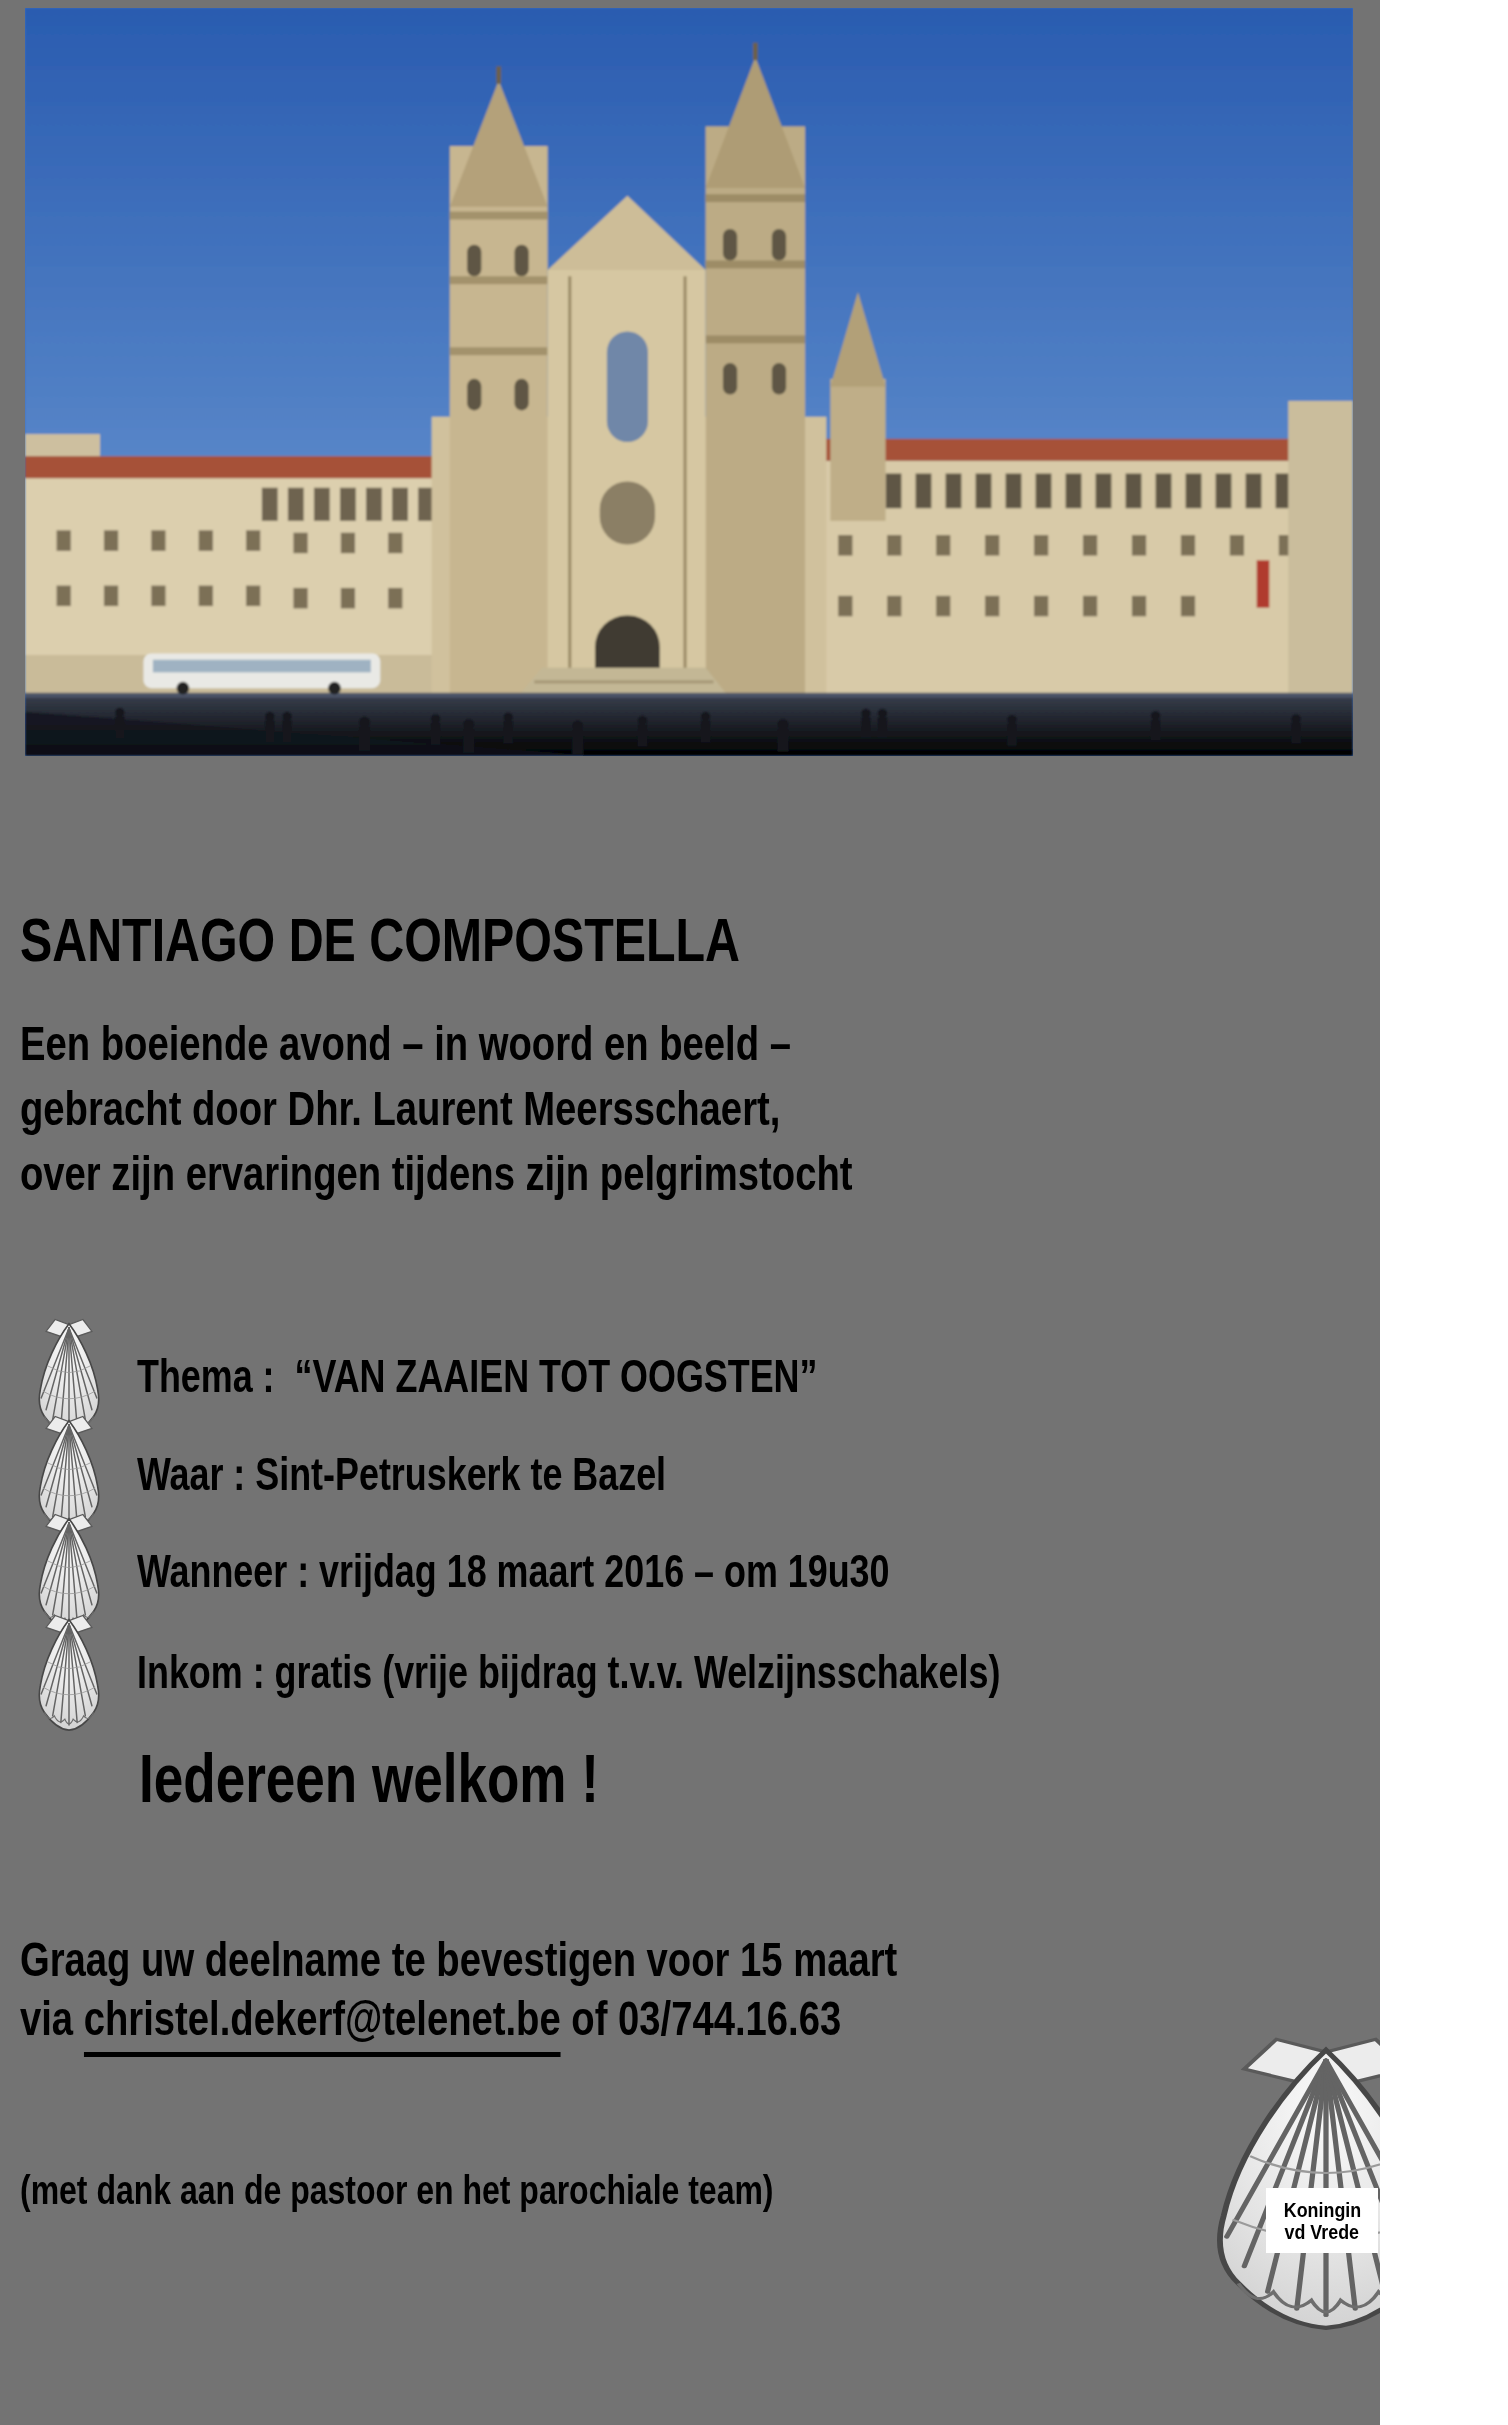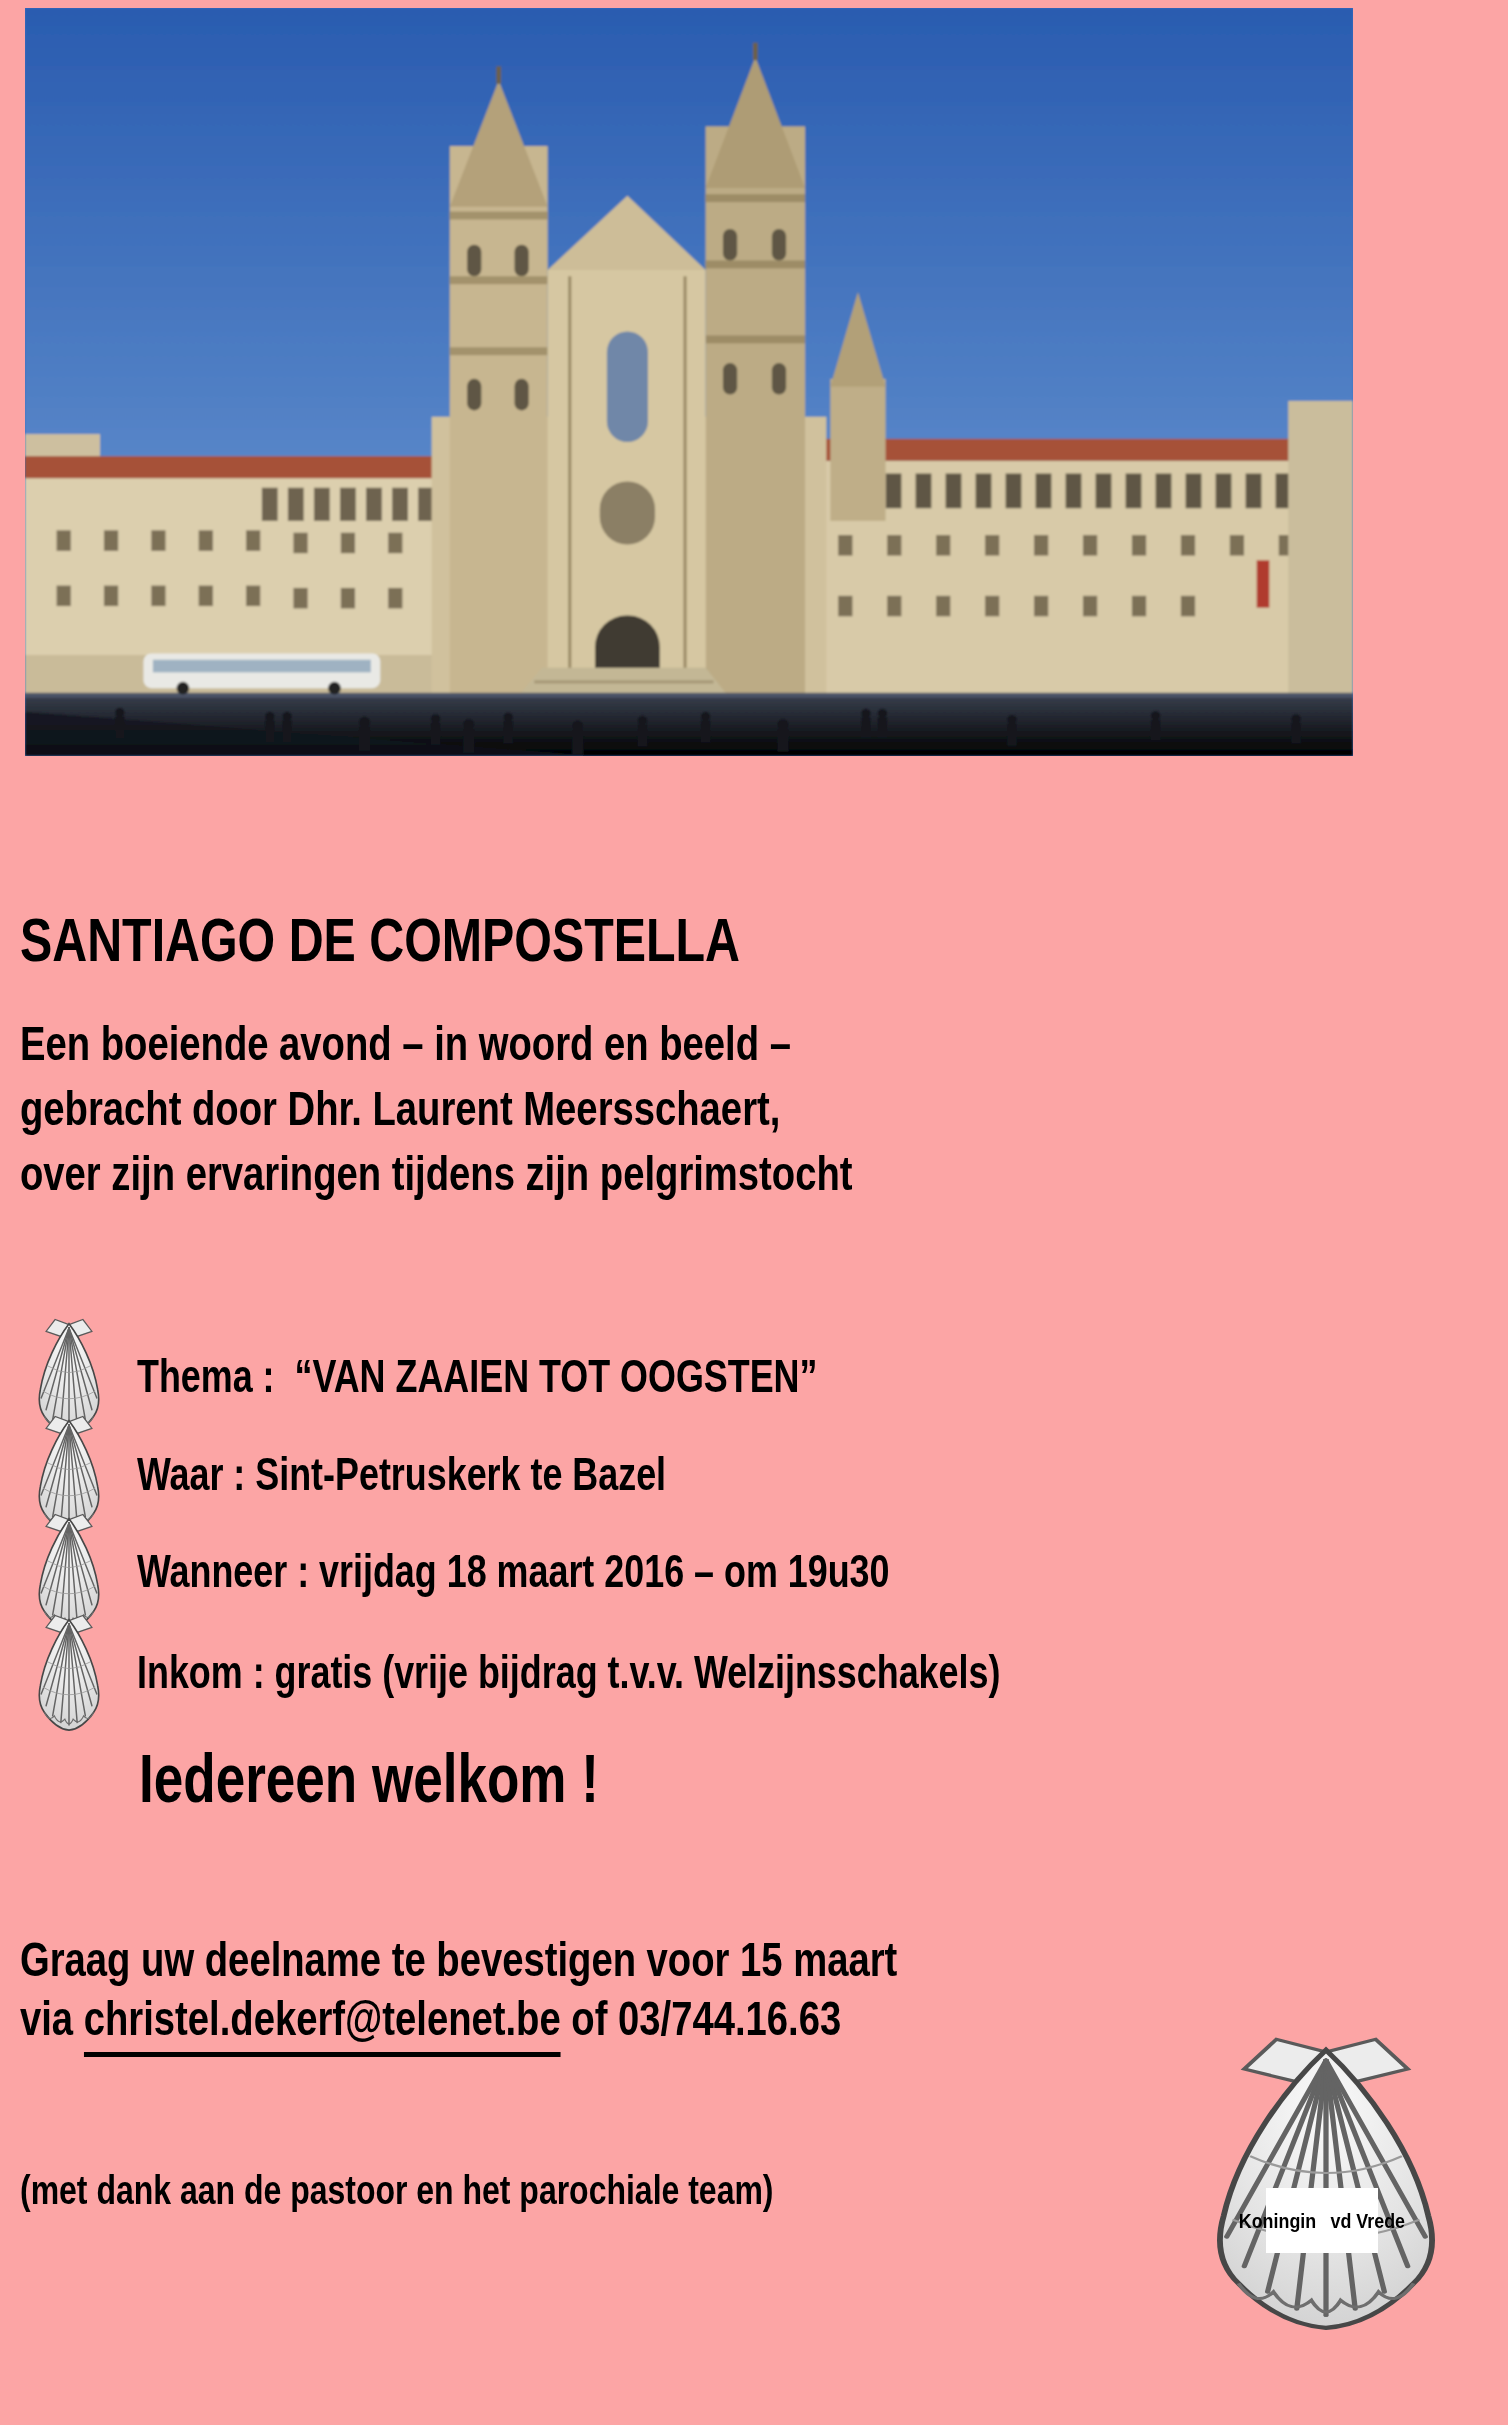--- a/index.html
+++ b/index.html
@@ -1,17 +1,17 @@
 <!DOCTYPE html>
 <html style="font-size:12.6px"><head>
 <meta charset="utf-8">
 <style>
   html,body { margin:0; padding:0; background:#ffffff; }
   .page {
-    position:relative; width:1508px; height:2426px; background:#fca5a5;
+    position:relative; width:1380px; height:2426px; background:#737373;
     font-family:"Liberation Sans", sans-serif; font-weight:bold; color:#000;
     overflow:hidden;
     text-align:center;
   }
   .photo {
     position:absolute; left:24.5px; top:8px; width:1328px; height:748px;
     overflow:hidden; background:#3a6fc4;
   }
   .photo svg { display:block; width:100%; height:100%; }
   .line {
@@ -33,21 +33,21 @@
   .email-link { border-bottom:5.5px solid #000; padding-bottom:7px; }
   .shell-icon { position:absolute; left:28px; width:82px; height:118px; }
   .shell-icon-1 { top:1317px; }
   .shell-icon-2 { top:1414px; }
   .shell-icon-3 { top:1512px; }
   .shell-icon-4 { top:1613px; }
   .big-shell { position:absolute; left:1180px; top:2033px; width:292px; height:297px; }
   .big-shell svg { width:100%; height:100%; }
   .shell-label {
     position:absolute; left:1266px; top:2188px; width:112px; height:65px;
-    background:#ffffff; display:flex; flex-direction:row;
+    background:#ffffff; display:flex; flex-direction:column;
     align-items:center; justify-content:center; gap:1px;
   }
   .shell-label .lbl {
     font-size:21px; line-height:1; white-space:pre;
     transform:scaleX(0.85); transform-origin:50% 50%;
   }
   .defs-holder { position:absolute; width:0; height:0; overflow:hidden; }
 </style>
 </head>
 <body>

